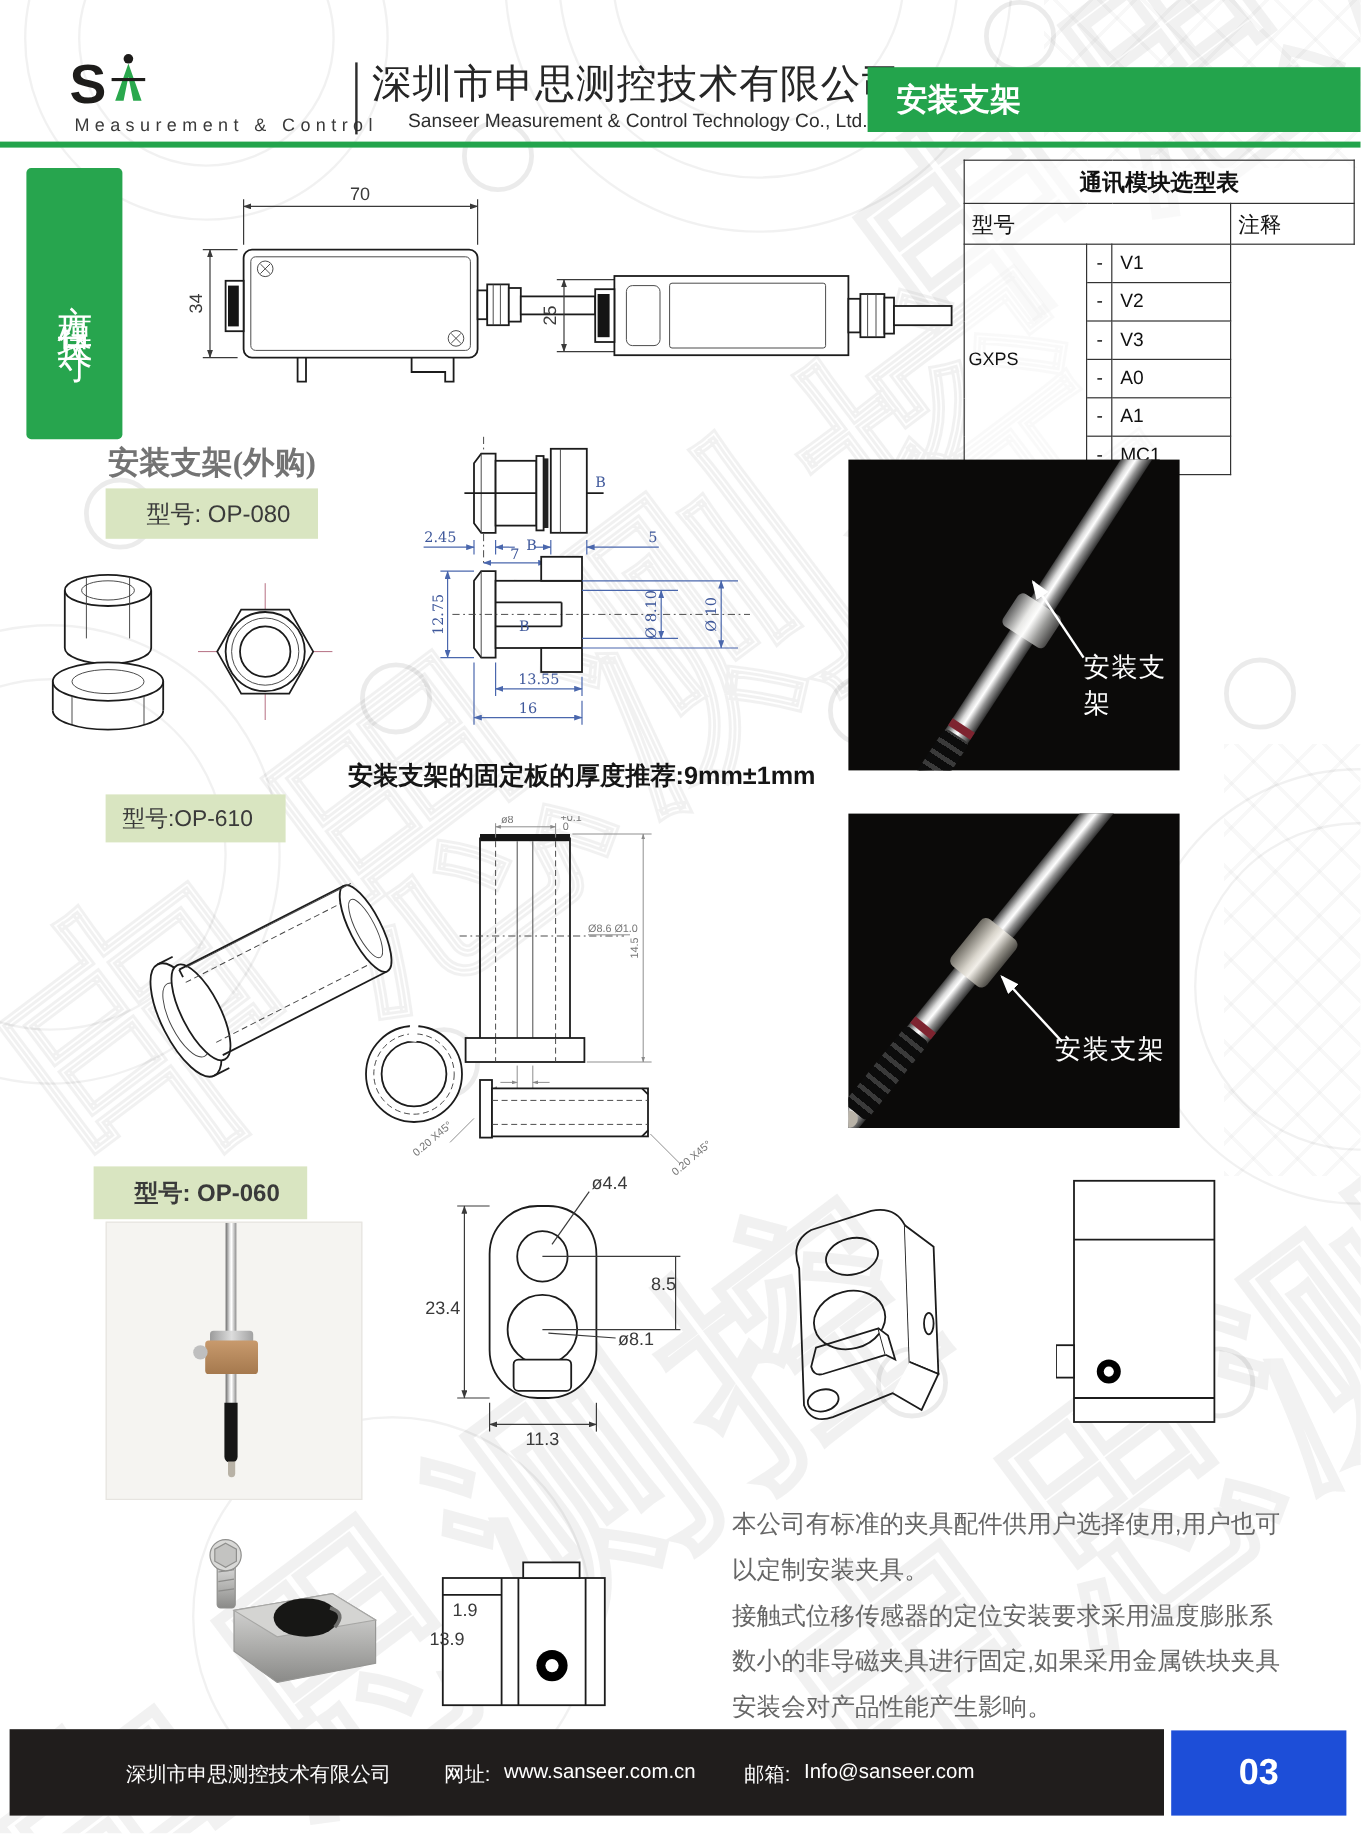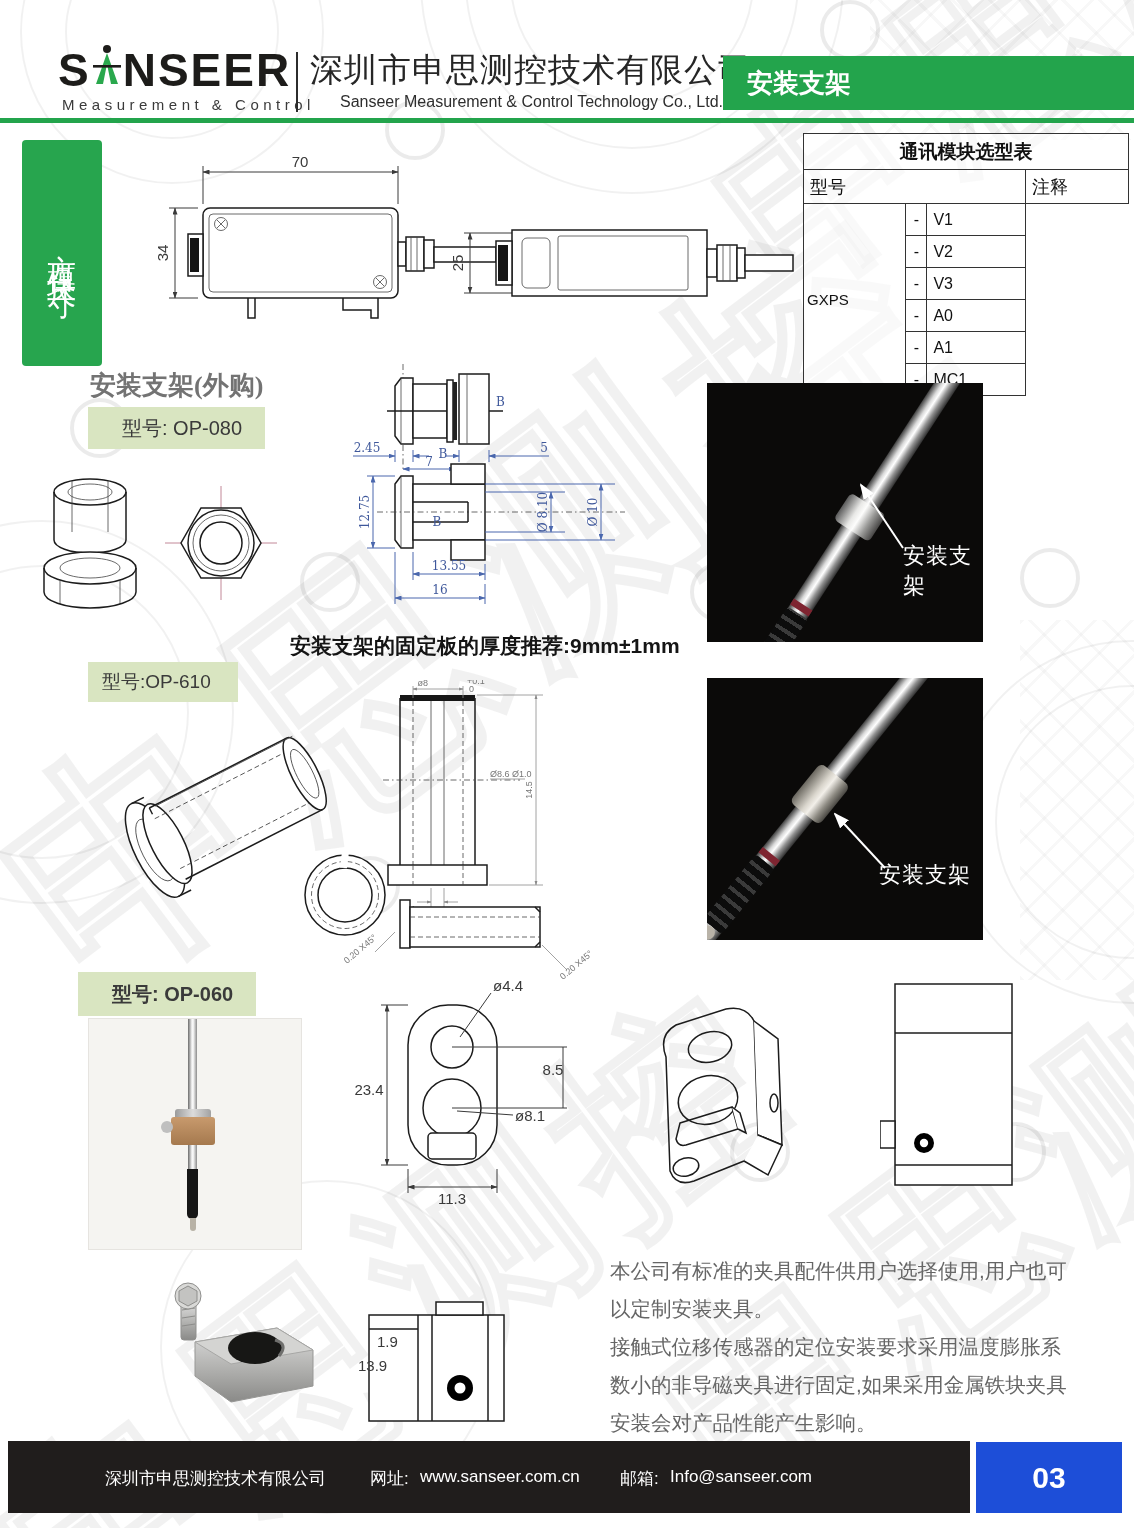--- a/index.html
+++ b/index.html
@@ -129,21 +129,20 @@
   <div class="sring" style="left:986px;top:1122px;"></div>
   <div class="sring" style="left:340px;top:856px;"></div>
 
   <div class="brand">
     <span>S</span>
       <span class="aicon"><svg width="30" height="42" viewBox="0 0 30 42">
       <circle cx="15" cy="5" r="4" fill="#1d1c1a"></circle>
       <path d="M15 9 L4 40 L11 40 L15 20 L19 40 L26 40 Z" fill="#2aa84d"></path>
       <rect x="1" y="21" width="28" height="2.6" fill="#1d1c1a"></rect>
     </svg></span>
-      <span>NSEER</span>
   </div>
   <div class="tagline">Measurement &amp; Control</div>
   <div class="vsep"></div>
   <div class="cn-title">深圳市申思测控技术有限公司</div>
   <div class="en-title">Sanseer Measurement &amp; Control Technology Co., Ltd.</div>
   <div class="banner">安装支架</div>
   <div class="toprule"></div>
 
   <div class="side">
     <span>方模块尺寸</span>

